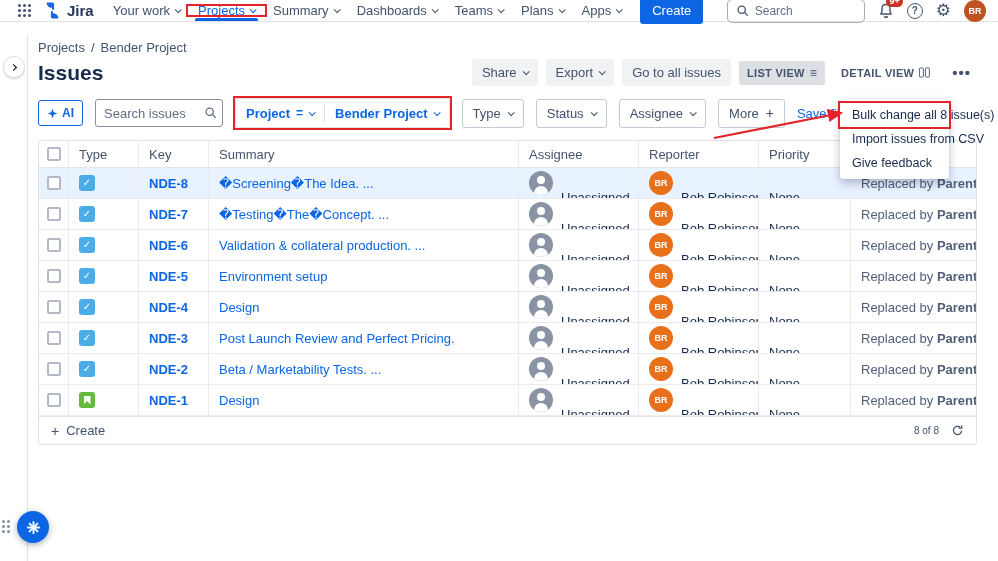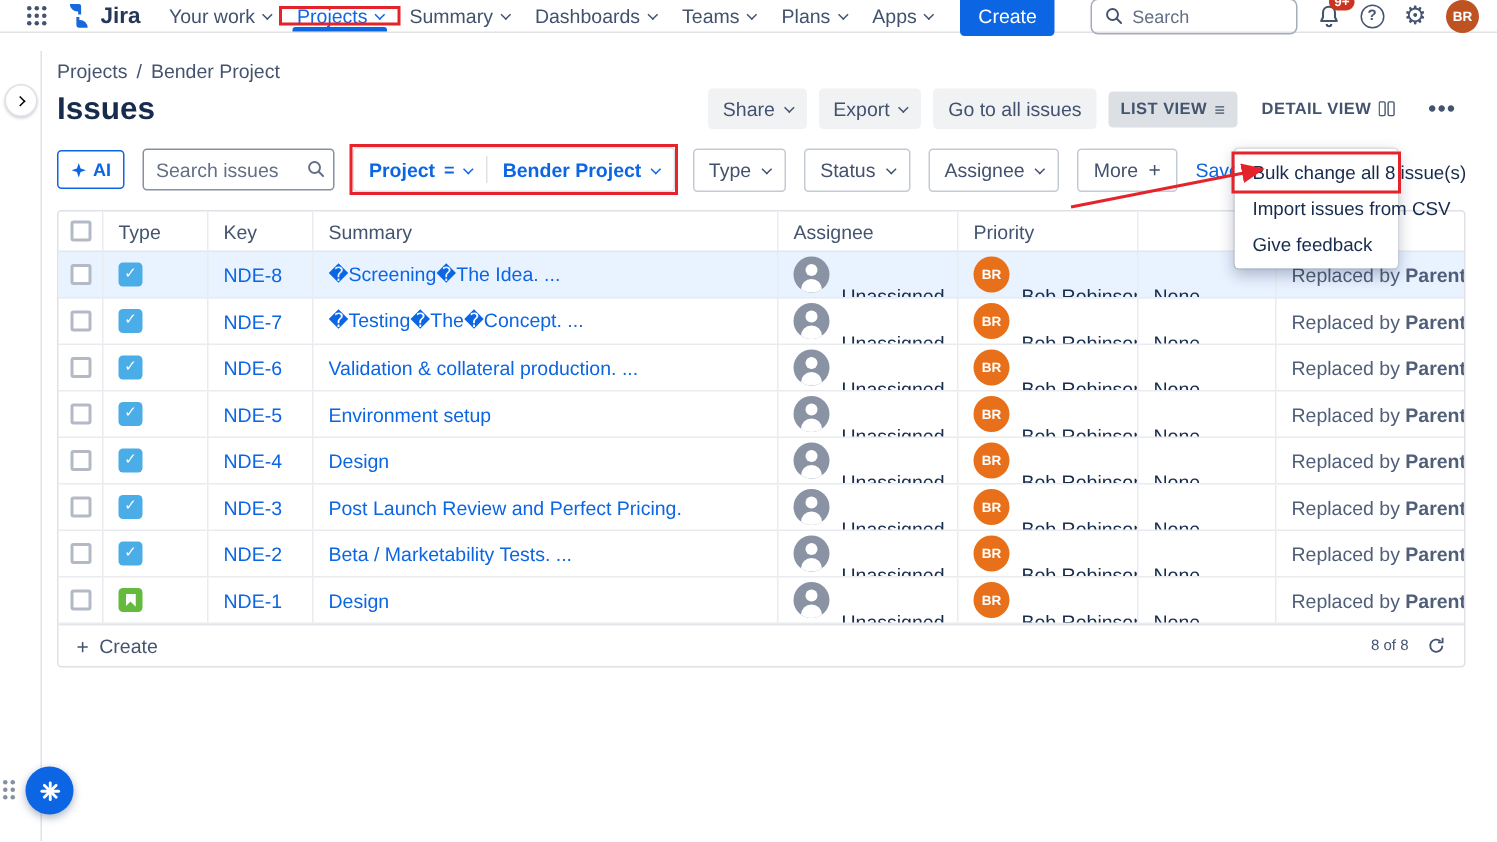--- a/index.html
+++ b/index.html
@@ -84,35 +84,35 @@
   .trow.highlight{background:var(--row_highlight);}
   .cell{display:flex;align-items:center;padding:0 0 0 10px;border-right:1px solid #E9EBEE;overflow:hidden;white-space:nowrap;}
   .cell:last-child{border-right:none;}
   .c-check{justify-content:center;padding-left:0;}
   input[type=checkbox]{appearance:none;width:14px;height:14px;border:2px solid #B3BAC5;border-radius:2px;background:#fff;cursor:pointer;}
   .type-icon{position:relative;width:16px;height:16px;border-radius:3px;background:var(--task_icon);display:inline-flex;align-items:center;justify-content:center;}
   .type-icon::after{content:"✓";color:#fff;font-size:10px;font-weight:700;line-height:1;}
   .type-icon[data-kind="story"]{background:var(--story_icon);}
   .type-icon[data-kind="story"]::after{content:"";width:7px;height:9px;background:#fff;clip-path:polygon(0 0,100% 0,100% 100%,50% 62%,0 100%);}
   .key-link,.sum-link{color:var(--link);font-size:13px;text-decoration:none;cursor:pointer;overflow:hidden;text-overflow:ellipsis;white-space:nowrap;}
-  .key-link{font-weight:400;}
+  .key-link{font-weight:700;}
   .cell-text{font-size:13px;color:var(--text);margin-left:8px;margin-top:29px;}
   .c-pri .cell-text,.c-last span,.c-last b{margin-left:0;}
   .av-gray{position:relative;width:24px;height:24px;background:#8993A4;flex:0 0 auto;overflow:hidden;}
   .av-gray::before{content:"";position:absolute;left:8px;top:5px;width:8px;height:8px;border-radius:50%;background:#fff;}
   .av-gray::after{content:"";position:absolute;left:5px;top:15px;width:14px;height:9px;border-radius:7px 7px 0 0;background:#fff;}
   .av-orange{width:24px;height:24px;background:var(--reporter_avatar);font-size:9px;flex:0 0 auto;}
   .replaced{font-size:13px;color:#505F79;}
   .tfoot{display:flex;align-items:center;justify-content:space-between;height:28px;border-top:1px solid #E4E6EB;padding:0 12px;}
   .foot-create{display:flex;align-items:center;gap:7px;background:none;border:none;font-size:13px;font-weight:500;color:var(--muted);cursor:pointer;}
   .foot-right{display:flex;align-items:center;gap:12px;font-size:10px;color:var(--muted);}
   .refresh-btn{background:none;border:none;cursor:pointer;display:flex;align-items:center;}
 
   
-  .menu{position:absolute;left:823px;top:99px;width:109px;background:#fff;border-radius:3px;box-shadow:0 4px 10px rgba(9,30,66,.28),0 0 1px rgba(9,30,66,.3);padding:4px 0;z-index:40;}
+  .menu{position:absolute;left:840px;top:99px;width:109px;background:#fff;border-radius:3px;box-shadow:0 4px 10px rgba(9,30,66,.28),0 0 1px rgba(9,30,66,.3);padding:4px 0;z-index:40;}
   .menu-item{position:relative;display:block;width:100%;text-align:left;background:none;border:none;font-size:12.5px;color:var(--text);padding:5px 12px;cursor:pointer;white-space:nowrap;}
 
   
   .anno{position:absolute;border:2px solid var(--annotation);pointer-events:none;z-index:46;}
   .arrow-layer{position:absolute;left:700px;top:100px;width:160px;height:50px;pointer-events:none;z-index:45;}
   .ic{display:inline-flex;align-items:center;}
 </style>
 </head>
 <body>
 
@@ -304,20 +304,21 @@
 
     <div class="tbl">
       <div class="thead grid-cols">
         <div class="cell c-check">
             <input type="checkbox" style="">
           </div>
         <div class="cell">Type</div>
         <div class="cell">Key</div>
         <div class="cell">Summary</div>
         <div class="cell">Assignee</div>
+        <div class="cell">Reporter</div>
         <div class="cell">Priority</div>
         <div class="cell"></div>
       </div>
 
       <div class="trow grid-cols highlight">
         <div class="cell c-check">
             <input type="checkbox" style="">
           </div>
         <div class="cell">
             <span class="type-icon" data-kind="task"></span>

